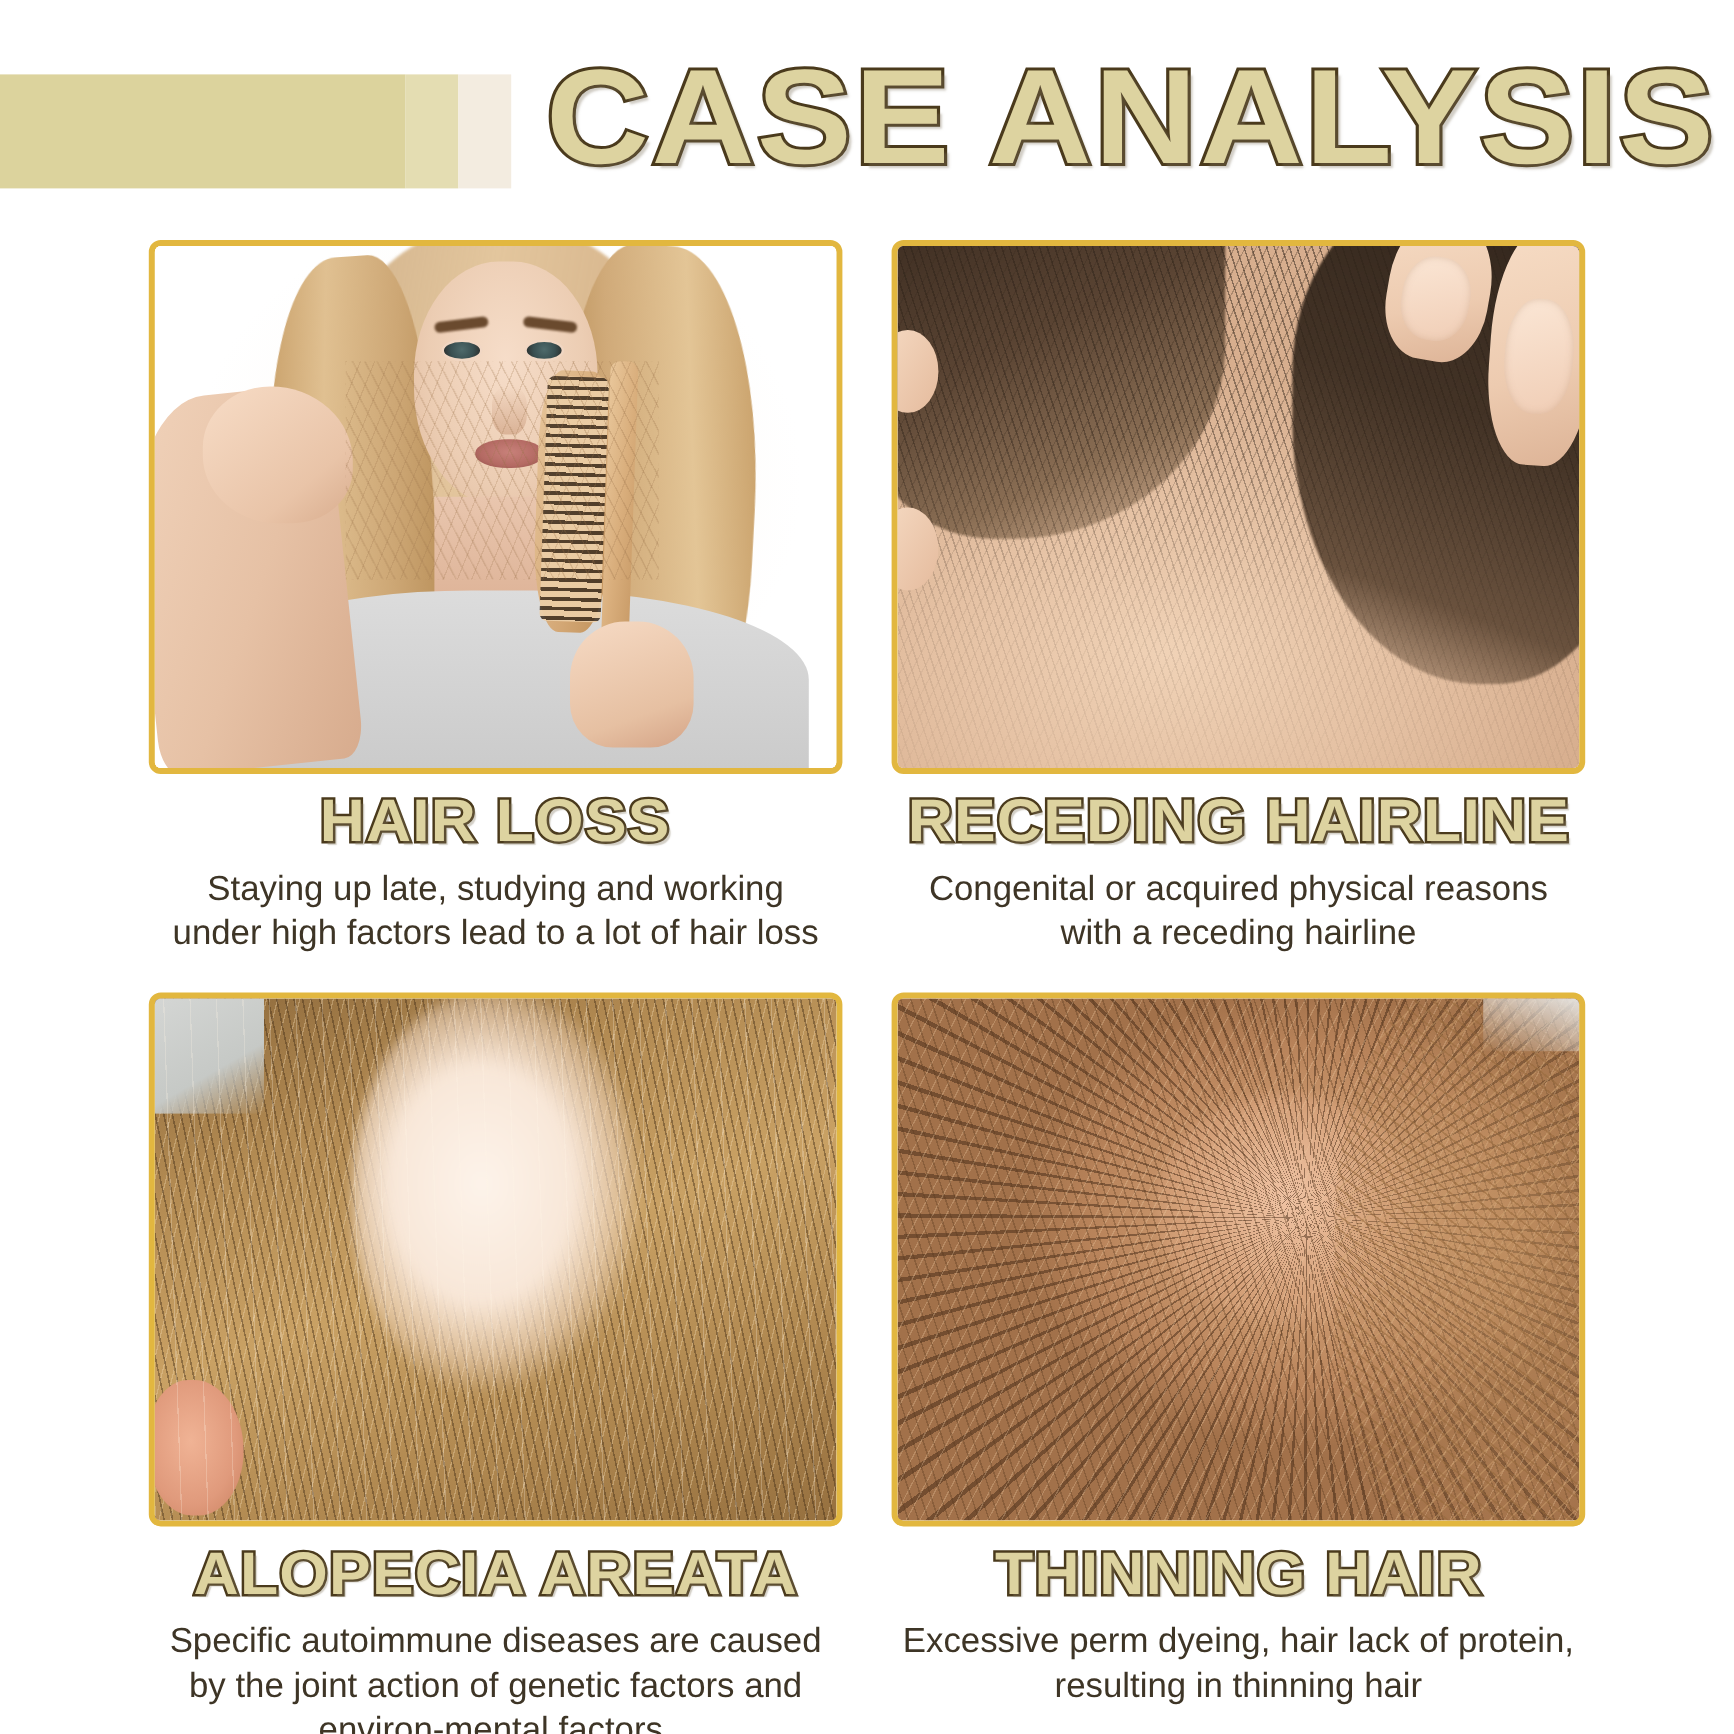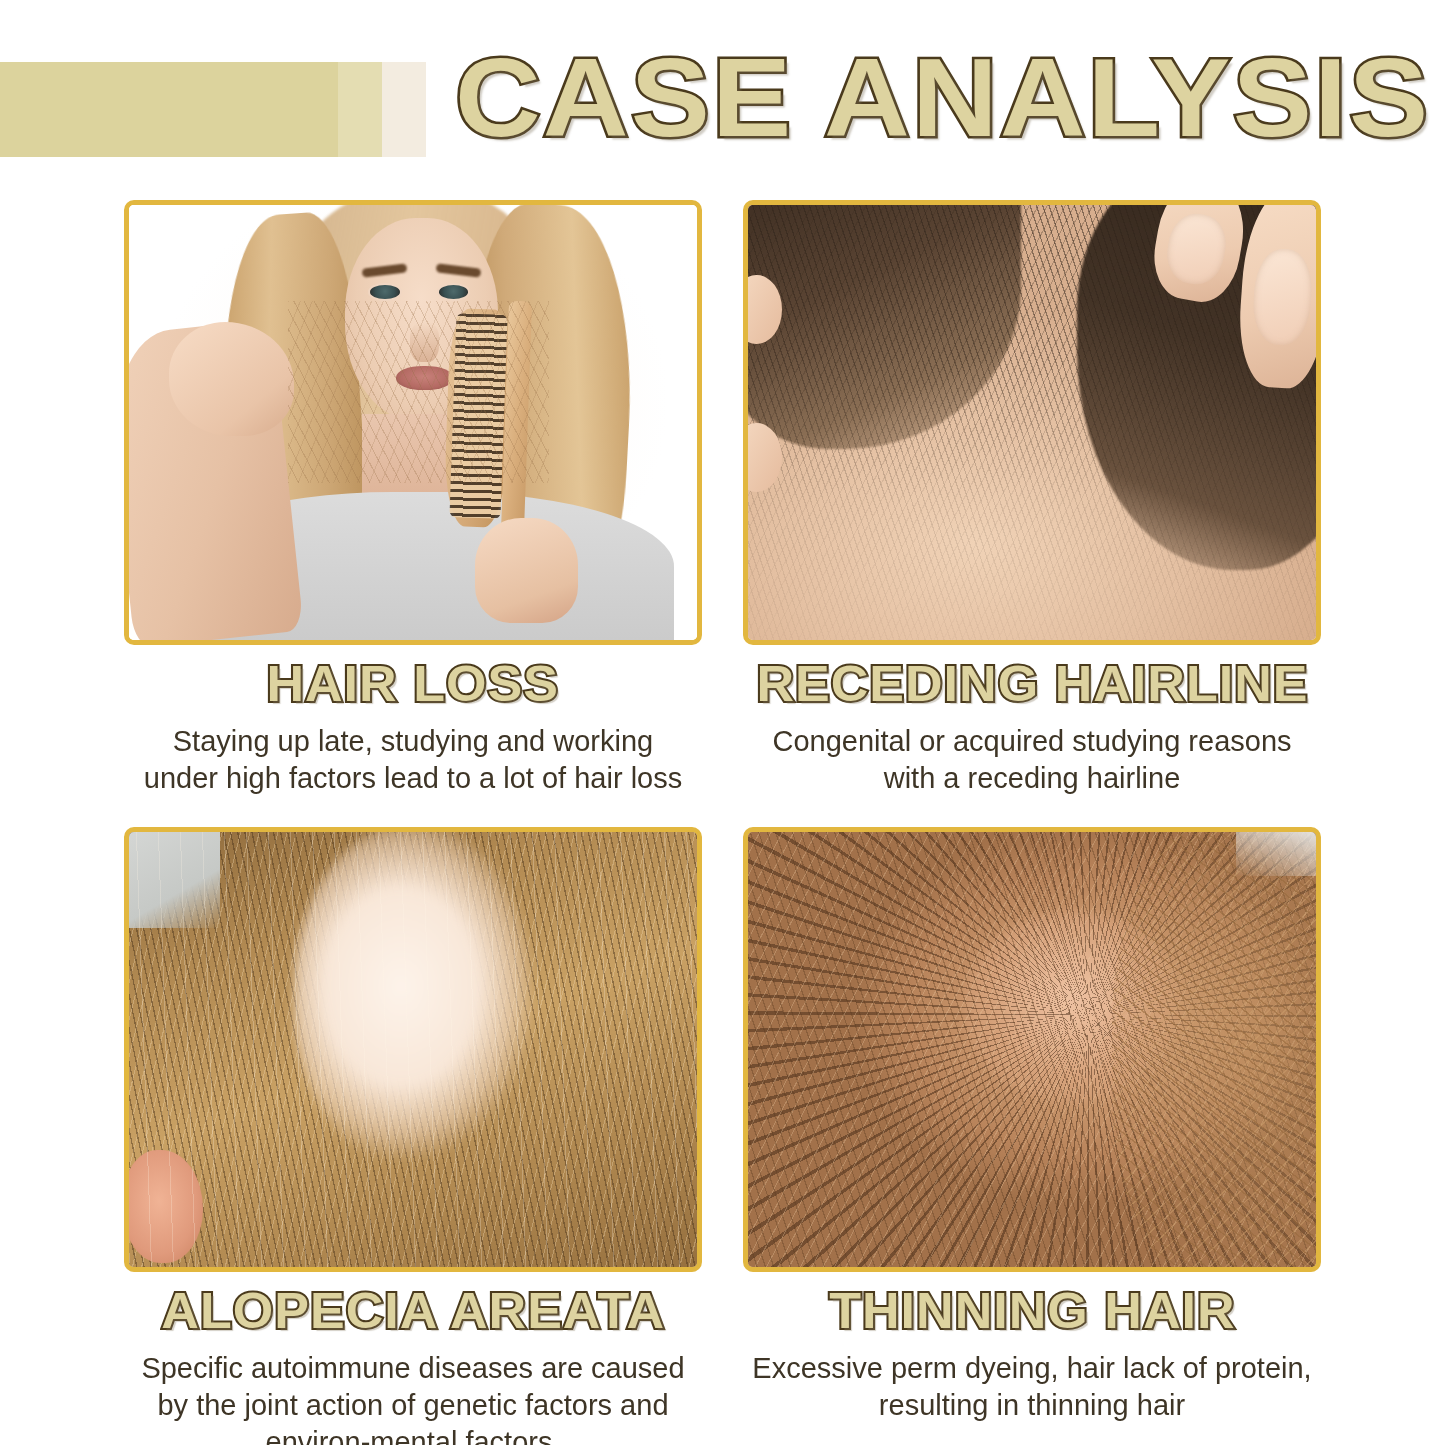--- a/index.html
+++ b/index.html
@@ -426,21 +426,21 @@
           <div class="strands"></div>
           <div class="finger1"></div>
           <div class="nail1"></div>
           <div class="finger2"></div>
           <div class="nail2"></div>
           <div class="thumb"></div>
           <div class="thumb2"></div>
         </div>
       </div>
       <div class="card-title">RECEDING HAIRLINE</div>
-      <div class="card-desc">Congenital or acquired studying reasons with a receding hairline</div>
+      <div class="card-desc">Congenital or acquired physical reasons with a receding hairline</div>
     </div>
 
   </div>
 
   <div class="row-gap"></div>
 
   <div class="card-row">
 
     <div class="card">
       <div class="photo-frame">

